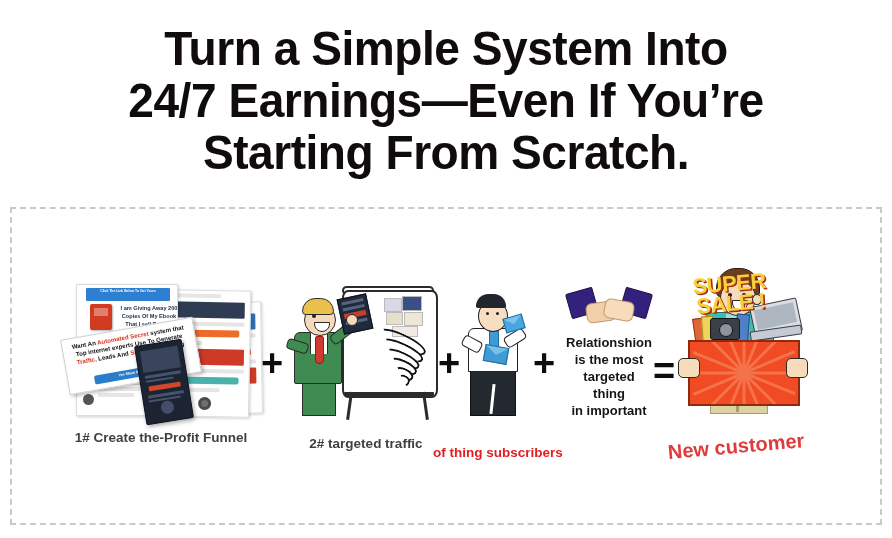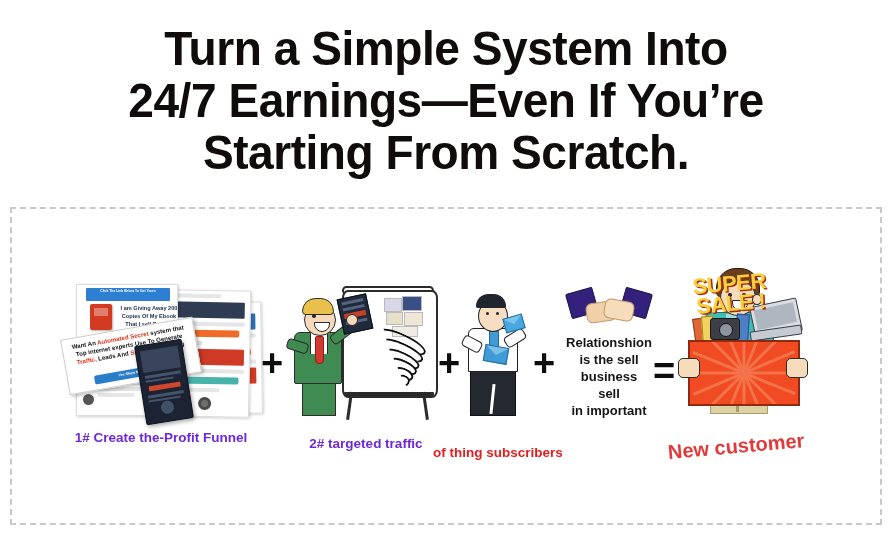--- a/index.html
+++ b/index.html
@@ -22,21 +22,21 @@
 
   
   .op{position:absolute;font-weight:bold;color:#0d0d0d;line-height:1;}
   .op-plus{font-size:38px;}
   .op-eq{font-size:38px;}
 
   
   .stage{position:absolute;}
   .caption{
     position:absolute;text-align:center;font-weight:bold;font-size:13.5px;
-    color:#6d28d9;white-space:nowrap;line-height:16px;
+    color:#404040;white-space:nowrap;line-height:16px;
   }
   .caption.red{color:#e02020;}
   .caption.newcust{
     color:#e03a3a;font-size:20px;font-weight:bold;
     transform:rotate(-5deg);transform-origin:left center;white-space:nowrap;
   }
 
   
   #stage1{left:62px;top:280px;width:200px;height:150px;}
   .sheet{position:absolute;background:#fff;border:1px solid #ddd;
@@ -413,23 +413,23 @@
 
 <div class="stage" id="stage4">
   <div id="hs-wrap">
     <div id="hs-sleeveL"></div>
     <div id="hs-sleeveR"></div>
     <div id="hs-handL"></div>
     <div id="hs-handR"></div>
   </div>
   <div id="relText">
     <span>Relationshion</span>
-    <span>is the sell</span>
-    <span>business</span>
-    <span>sell</span>
+    <span>is the most</span>
+    <span>targeted</span>
+    <span>thing</span>
     <span>in important</span>
   </div>
 </div>
 
 <div class="stage" id="stage5">
   <div id="c-pants"></div>
   <div id="c-pantsplit"></div>
   <div id="c-shirt"></div>
   <div id="c-shirt-in"></div>
   <div id="c-hair"></div>

